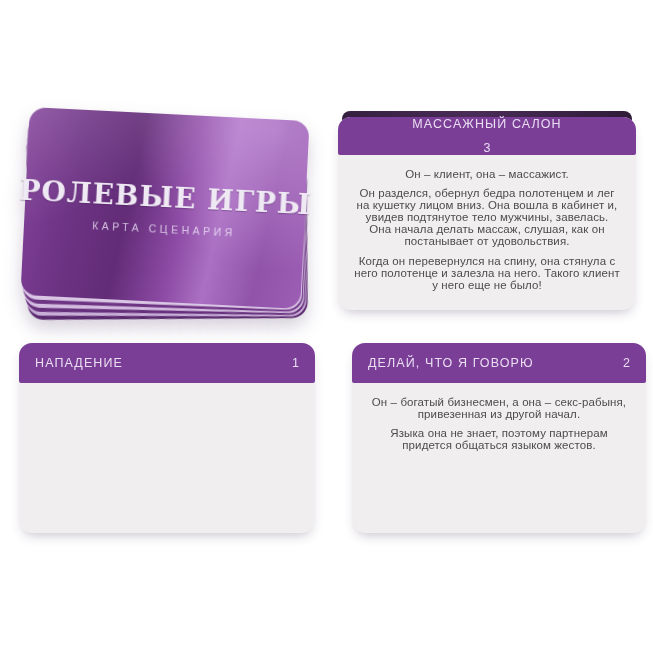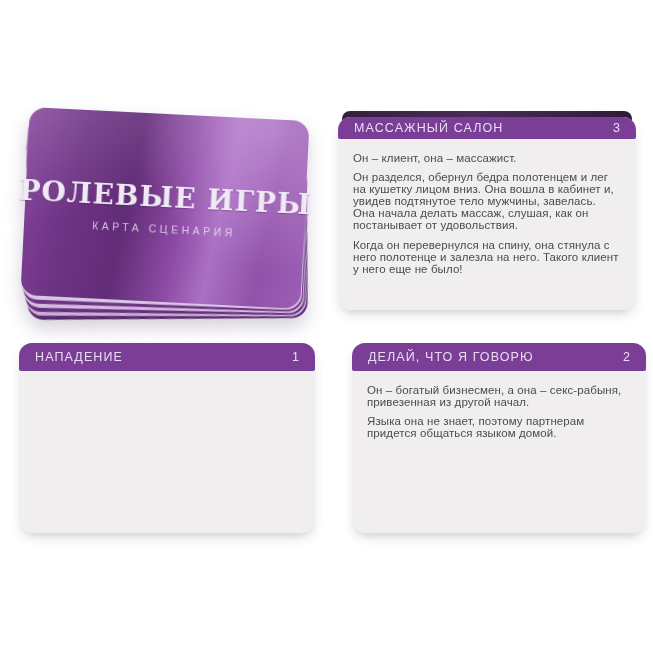--- a/index.html
+++ b/index.html
@@ -43,32 +43,32 @@
   .edge-bar{
     position:absolute;left:342px;top:111px;width:290px;height:20px;border-radius:8px;
     background:linear-gradient(90deg,#35203e,#4a2c58 45%,#2f1c38);z-index:1;
   }
   .scard{
     position:absolute;background:#f0eeef;border-radius:13px;z-index:3;
     box-shadow:0 6px 12px -4px rgba(70,50,85,0.30);
   }
   .scard .hdr{
     display:flex;justify-content:space-between;align-items:center;
-    height:28px;background:#7b3e97;border-radius:13px 13px 2px 2px;
+    height:40px;background:#7b3e97;border-radius:13px 13px 2px 2px;
     padding:0 16px;color:#e9def2;font-size:12.5px;letter-spacing:1.1px;white-space:nowrap;
   }
   .scard .hdr .num{font-size:12.5px;letter-spacing:0;}
   .scard .body{
     padding:13px 15px 0 15px;font-size:11.5px;line-height:12.1px;
-    color:#4c4c4c;letter-spacing:0.1px;
+    color:#4c4c4c;letter-spacing:0.1px;text-align:center;
   }
   .scard .body p{margin:0 0 7px 0;}
 
   .scard.massage{left:338px;top:117px;width:298px;height:193px;}
-  .scard.massage .hdr{height:22px;}
+  .scard.massage .hdr{height:38px;flex-direction:column;}
   .scard.attack{left:19px;top:343px;width:296px;height:190px;}
   .scard.obey{left:352px;top:343px;width:294px;height:190px;}
 </style>
 </head>
 <body>
 
 <div class="scene">
 
   <div class="deck-group">
     <div class="deck-layer l6"></div>
@@ -106,17 +106,17 @@
       </div>
   </section>
 
   <section class="scard obey">
     <header class="hdr">
       <span class="ttl">ДЕЛАЙ, ЧТО Я ГОВОРЮ</span>
       <span class="num">2</span>
     </header>
     <div class="body">
         <p>Он – богатый бизнесмен, а она – секс-рабыня, привезенная из другой начал.</p>
-        <p>Языка она не знает, поэтому партнерам придется общаться языком домой.</p>
+        <p>Языка она не знает, поэтому партнерам придется общаться языком жестов.</p>
       </div>
   </section>
 
 </div>
 
 </body></html>

